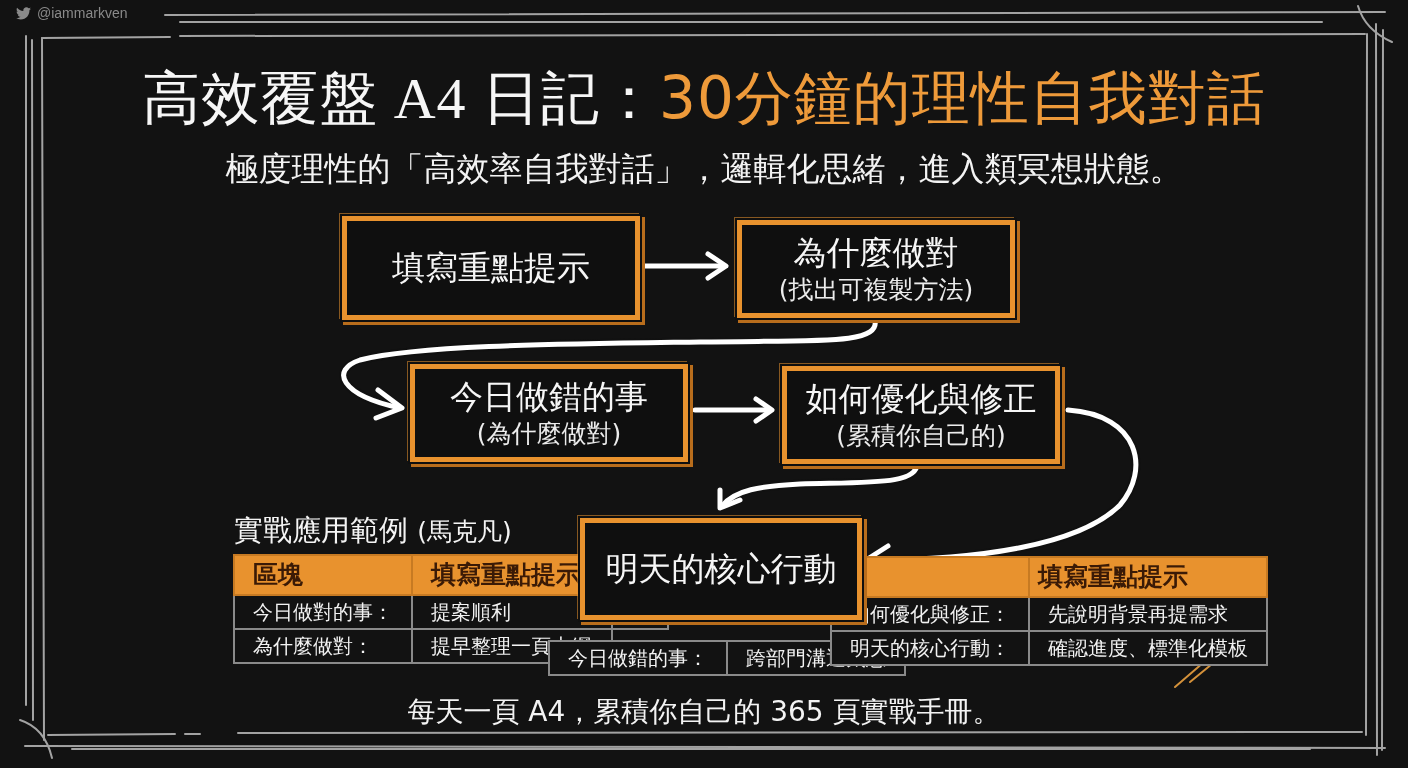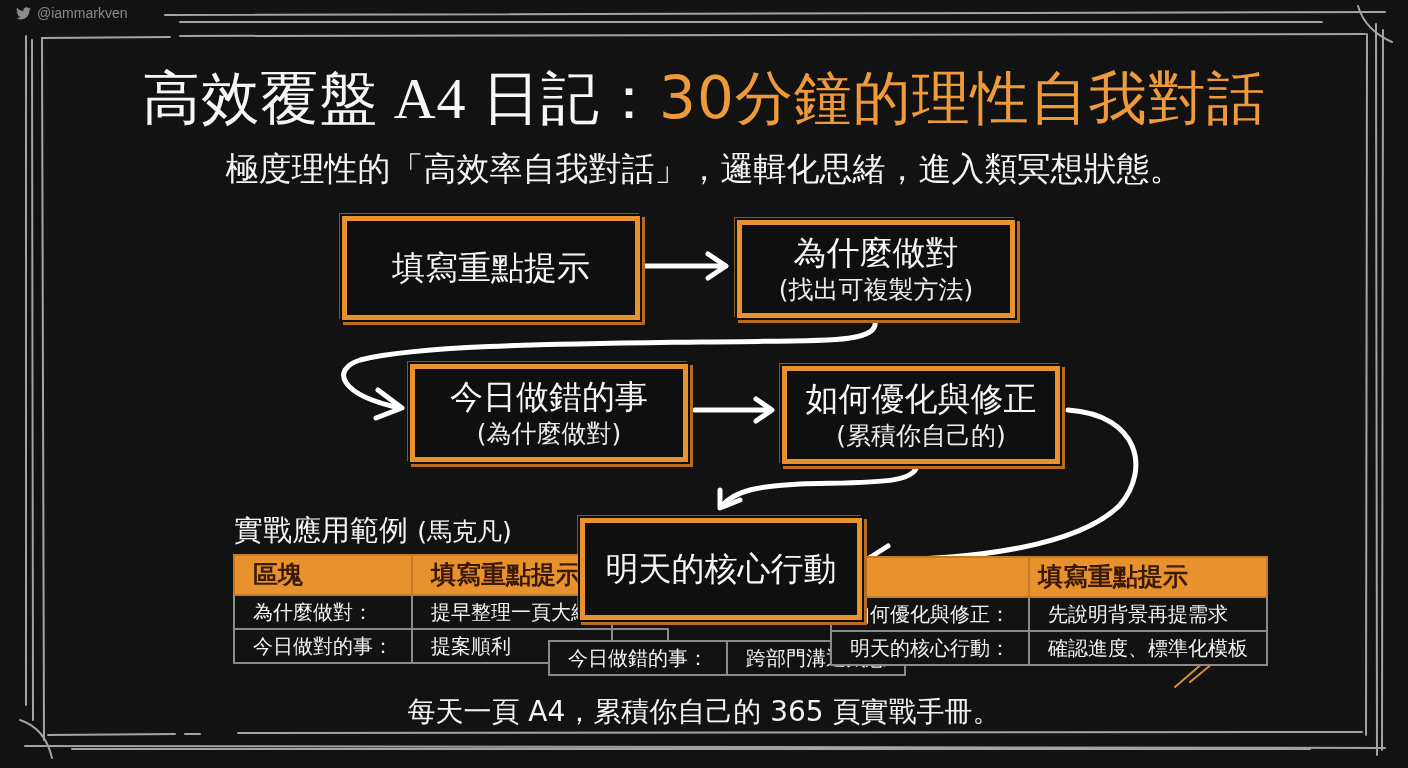--- a/index.html
+++ b/index.html
@@ -158,28 +158,28 @@
 </div>
 
 <table class="tbl" style="left:233px; top:554px;">
   <tbody>
       <tr class="hdr">
     <td style="width:128px;">區塊</td>
     <td style="width:162px;">填寫重點提示</td>
     <td style="width:18px;"></td>
   </tr>
   <tr>
+    <td>今日做對的事：</td>
+    <td>提案順利</td>
+    <td></td>
+  </tr>
+  <tr>
     <td>為什麼做對：</td>
     <td>提早整理一頁大綱</td>
     <td style="border-right:none;"></td>
-  </tr>
-  <tr>
-    <td>今日做對的事：</td>
-    <td>提案順利</td>
-    <td></td>
   </tr>
 </tbody>
   </table>
 
 <table class="tbl" style="left:548px; top:628px;margin-top:12px;">
   <tbody>
       <tr>
     <td>今日做錯的事：</td>
     <td>跨部門溝通太急</td>
   </tr>

